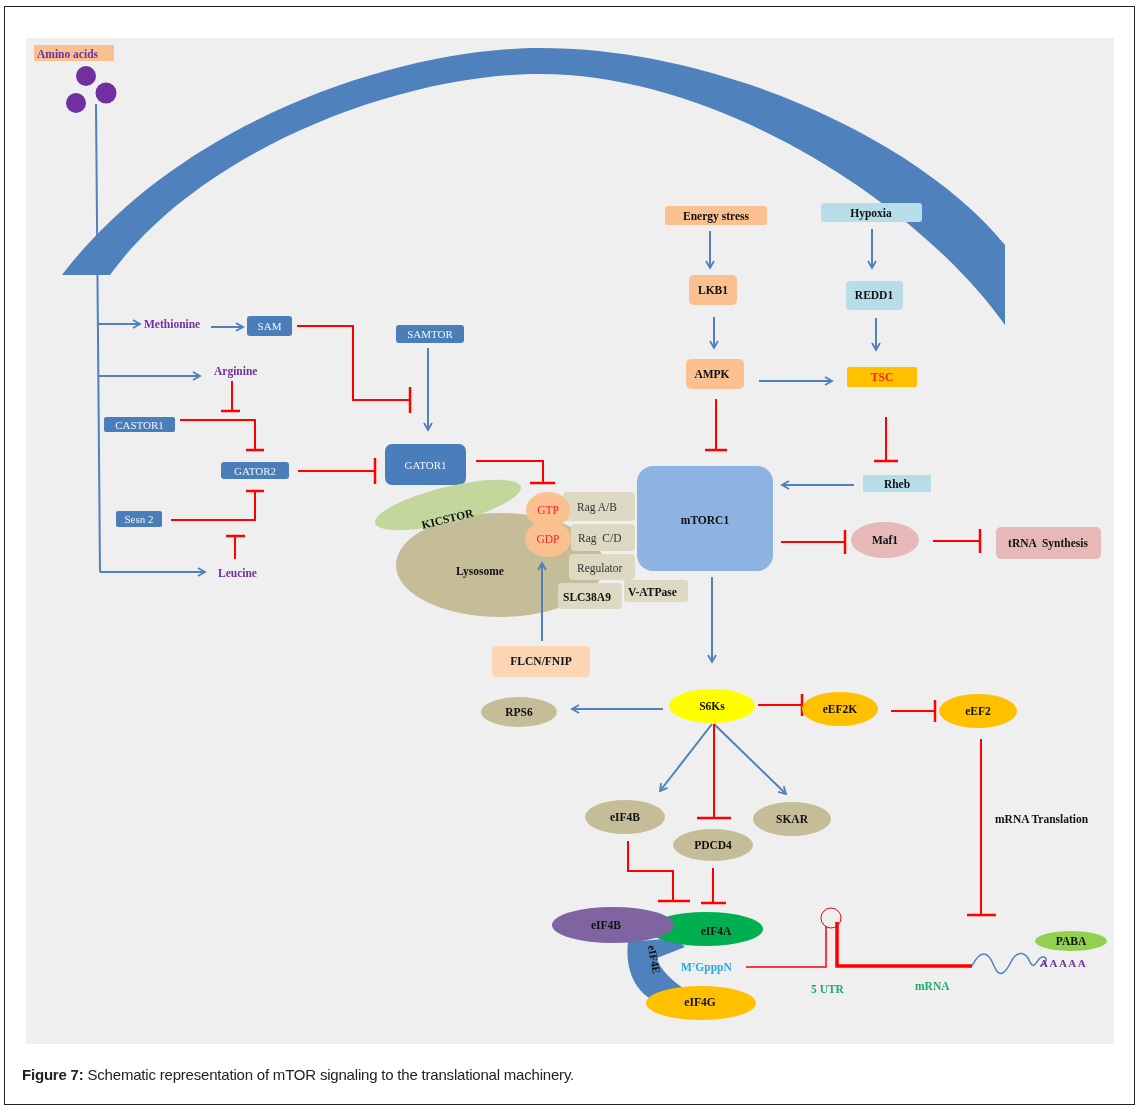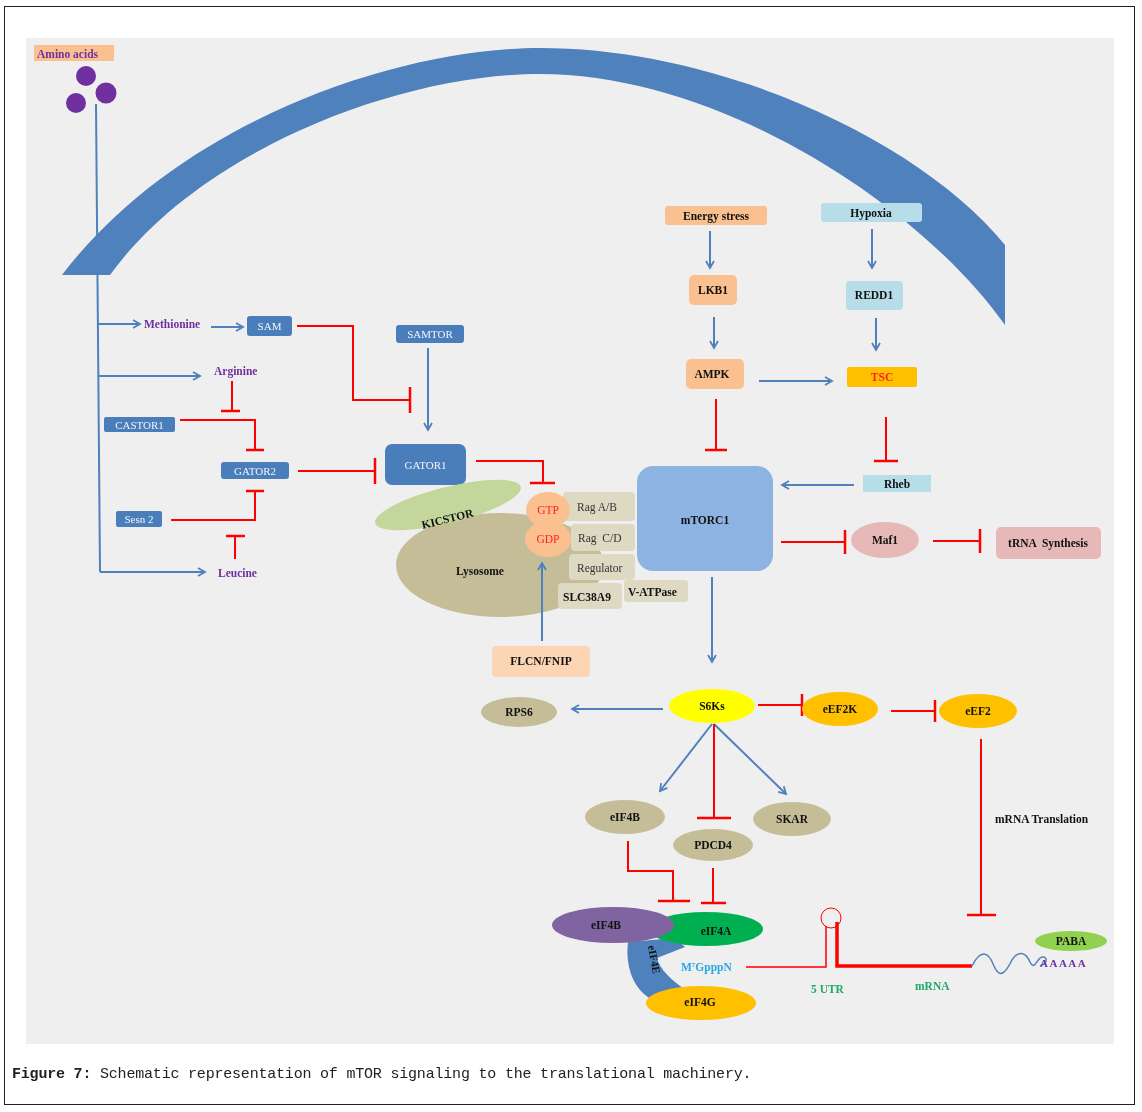--- a/index.html
+++ b/index.html
@@ -1,20 +1,20 @@
 <!DOCTYPE html>
 <html><head>
 <meta charset="utf-8">
 <style>
   html, body { margin: 0; padding: 0; background: #ffffff; }
   body { width: 1142px; height: 1112px; position: relative; overflow: hidden; font-family: "Liberation Serif", serif; }
   .frame { position: absolute; left: 4px; top: 6px; width: 1131px; height: 1099px; border: 1.5px solid #222; box-sizing: border-box; }
   .panel { position: absolute; left: 26px; top: 38px; width: 1088px; height: 1006px; background: #efefef; }
   svg.diagram { position: absolute; left: 0; top: 0; }
-  .caption { position: absolute; left: 12px; top: 1066px; font-family: Liberation Mono, monospace; font-size: 15px; color: #222; letter-spacing: -0.2px; }
+  .caption { position: absolute; left: 22px; top: 1066px; font-family: Liberation Sans, sans-serif; font-size: 15px; color: #222; letter-spacing: -0.2px; }
   .caption b { font-weight: bold; }
   text { font-family: "Liberation Serif", serif; }
   .lbl-bold { font-weight: bold; font-size: 11.5px; fill: #111; }
   .lbl-white { font-size: 11px; fill: #f2f4f8; }
   .lbl-purple { font-weight: bold; font-size: 11.5px; fill: #7030a0; }
   .lbl-red { font-size: 11.5px; fill: #ff2020; }
   .lbl-gray { font-size: 11.5px; fill: #333; }
   .lbl-green { font-weight: bold; font-size: 11.5px; fill: #1faa6a; }
   .lbl-cyan { font-weight: bold; font-size: 11.5px; fill: #28a8e0; }
 </style>

